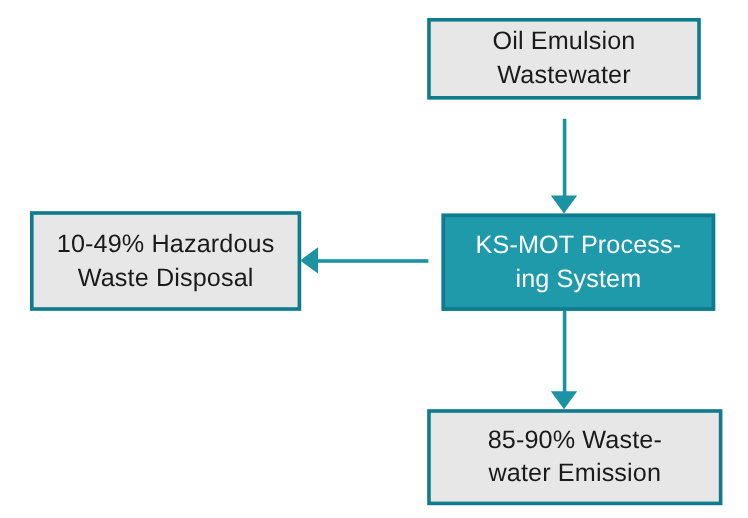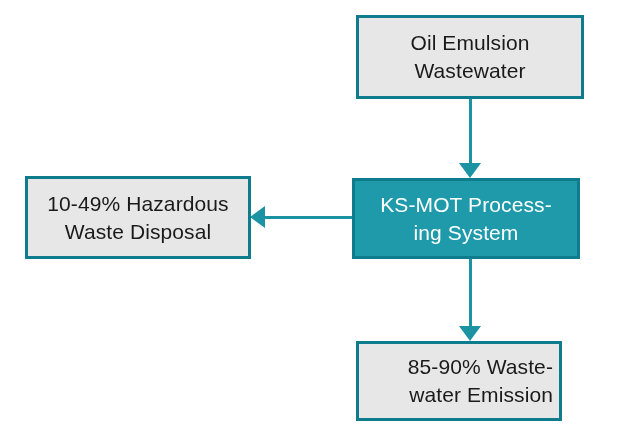--- a/index.html
+++ b/index.html
@@ -39,24 +39,24 @@
     border-color: #0E7C8C;
     color: #ffffff;
   }
   .node .label {
     display: block;
     width: 100%;
     white-space: pre-line;
   }
 
   
-  #node-source   { left: 356px; top: 15px;  width: 228px; height: 84px; }
-  #node-process  { left: 352px; top: 178px; width: 228px; height: 81px; }
+  #node-source   { left: 356px; top: 15px;  width: 228px; height: 68px; }
+  #node-process  { left: 368px; top: 178px; width: 228px; height: 81px; }
   #node-hazard   { left: 25px;  top: 176px; width: 226px; height: 83px; }
-  #node-emission { left: 356px; top: 341px; width: 206px; height: 80px; text-align: right; }
+  #node-emission { left: 356px; top: 341px; width: 246px; height: 80px; }
 
   
   .conn {
     position: absolute;
     z-index: 1;
   }
   .conn-line-v {
     position: absolute;
     width: 3px;
     background: #1B93A3;

